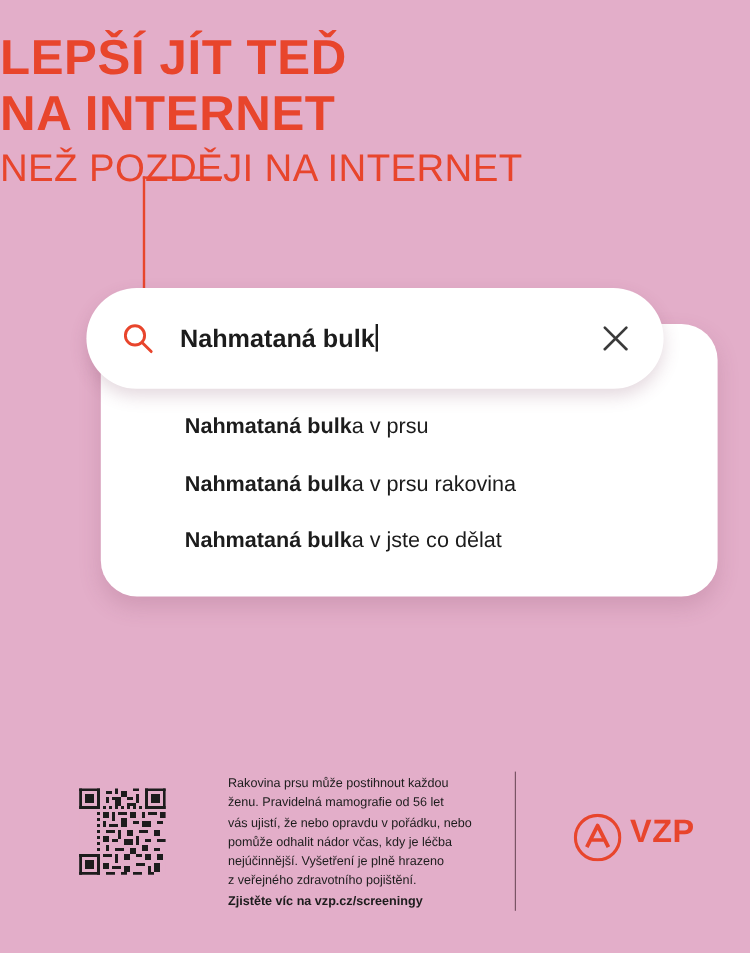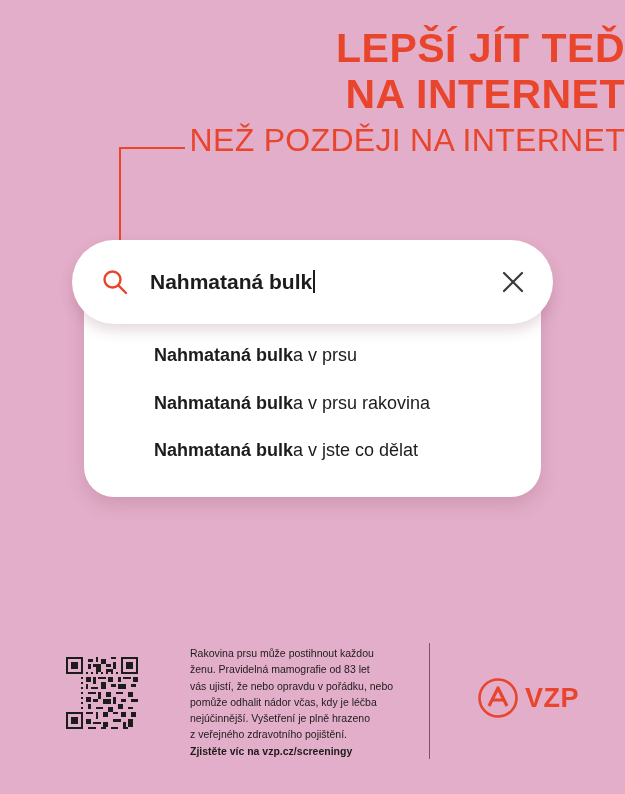--- a/index.html
+++ b/index.html
@@ -19,21 +19,21 @@
     inset: 0;
     background: #e3aec9;
   }
 
   
   .headline {
     position: absolute;
     top: 26px;
     left: 0;
     right: 0;
-    text-align: right;
+    text-align: left;
     color: #e8452c;
   }
   .headline .l1,
   .headline .l2 {
     font-size: 41px;
     font-weight: bold;
     letter-spacing: 0.5px;
     line-height: 1.12;
     display: block;
   }
@@ -74,21 +74,21 @@
   .search-wrap {
     position: absolute;
     left: 72px;
     top: 240px;
     width: 481px;
   }
   .suggestions {
     position: absolute;
     left: 12px;
     top: 30px;
-    width: 457px;
+    width: 514px;
     background: #ffffff;
     border-radius: 30px;
     padding: 62px 0 22px 0;
     box-shadow: 0 8px 18px rgba(120, 60, 90, 0.18);
     box-sizing: border-box;
   }
   .suggestion {
     font-size: 18px;
     color: #1c1c1c;
     padding: 13px 0 13px 70px;
@@ -173,21 +173,21 @@
     top: -2px;
     width: 1px;
     height: 116px;
     background: #7a5465;
   }
   .logo {
     position: absolute;
     left: 478px;
     top: 33px;
     display: flex;
-    align-items: center;
+    align-items: flex-start;
   }
   .logo svg { display: block; }
   .logo-text {
     font-size: 27px;
     font-weight: bold;
     color: #e8452c;
     letter-spacing: 0.5px;
     margin-left: 7px;
   }
 </style>
@@ -333,21 +333,21 @@
           <rect x="9" y="28" width="3" height="1"></rect>
             <rect x="14" y="28" width="2" height="1"></rect>
           <rect x="18" y="28" width="3" height="1"></rect>
             <rect x="23" y="28" width="2" height="1"></rect>
         </g>
       </svg>
     </div>
 
     <div class="footer-text">
       <div>Rakovina prsu může postihnout každou</div>
-      <div>ženu. Pravidelná mamografie od 83 let</div>
+      <div>ženu. Pravidelná mamografie od 56 let</div>
       <div>vás ujistí, že nebo opravdu v pořádku, nebo</div>
       <div>pomůže odhalit nádor včas, kdy je léčba</div>
       <div>nejúčinnější. Vyšetření je plně hrazeno</div>
       <div>z veřejného zdravotního pojištění.</div>
       <div class="cta">Zjistěte víc na vzp.cz/screeningy</div>
     </div>
 
     <div class="divider"></div>
 
     <div class="logo">

